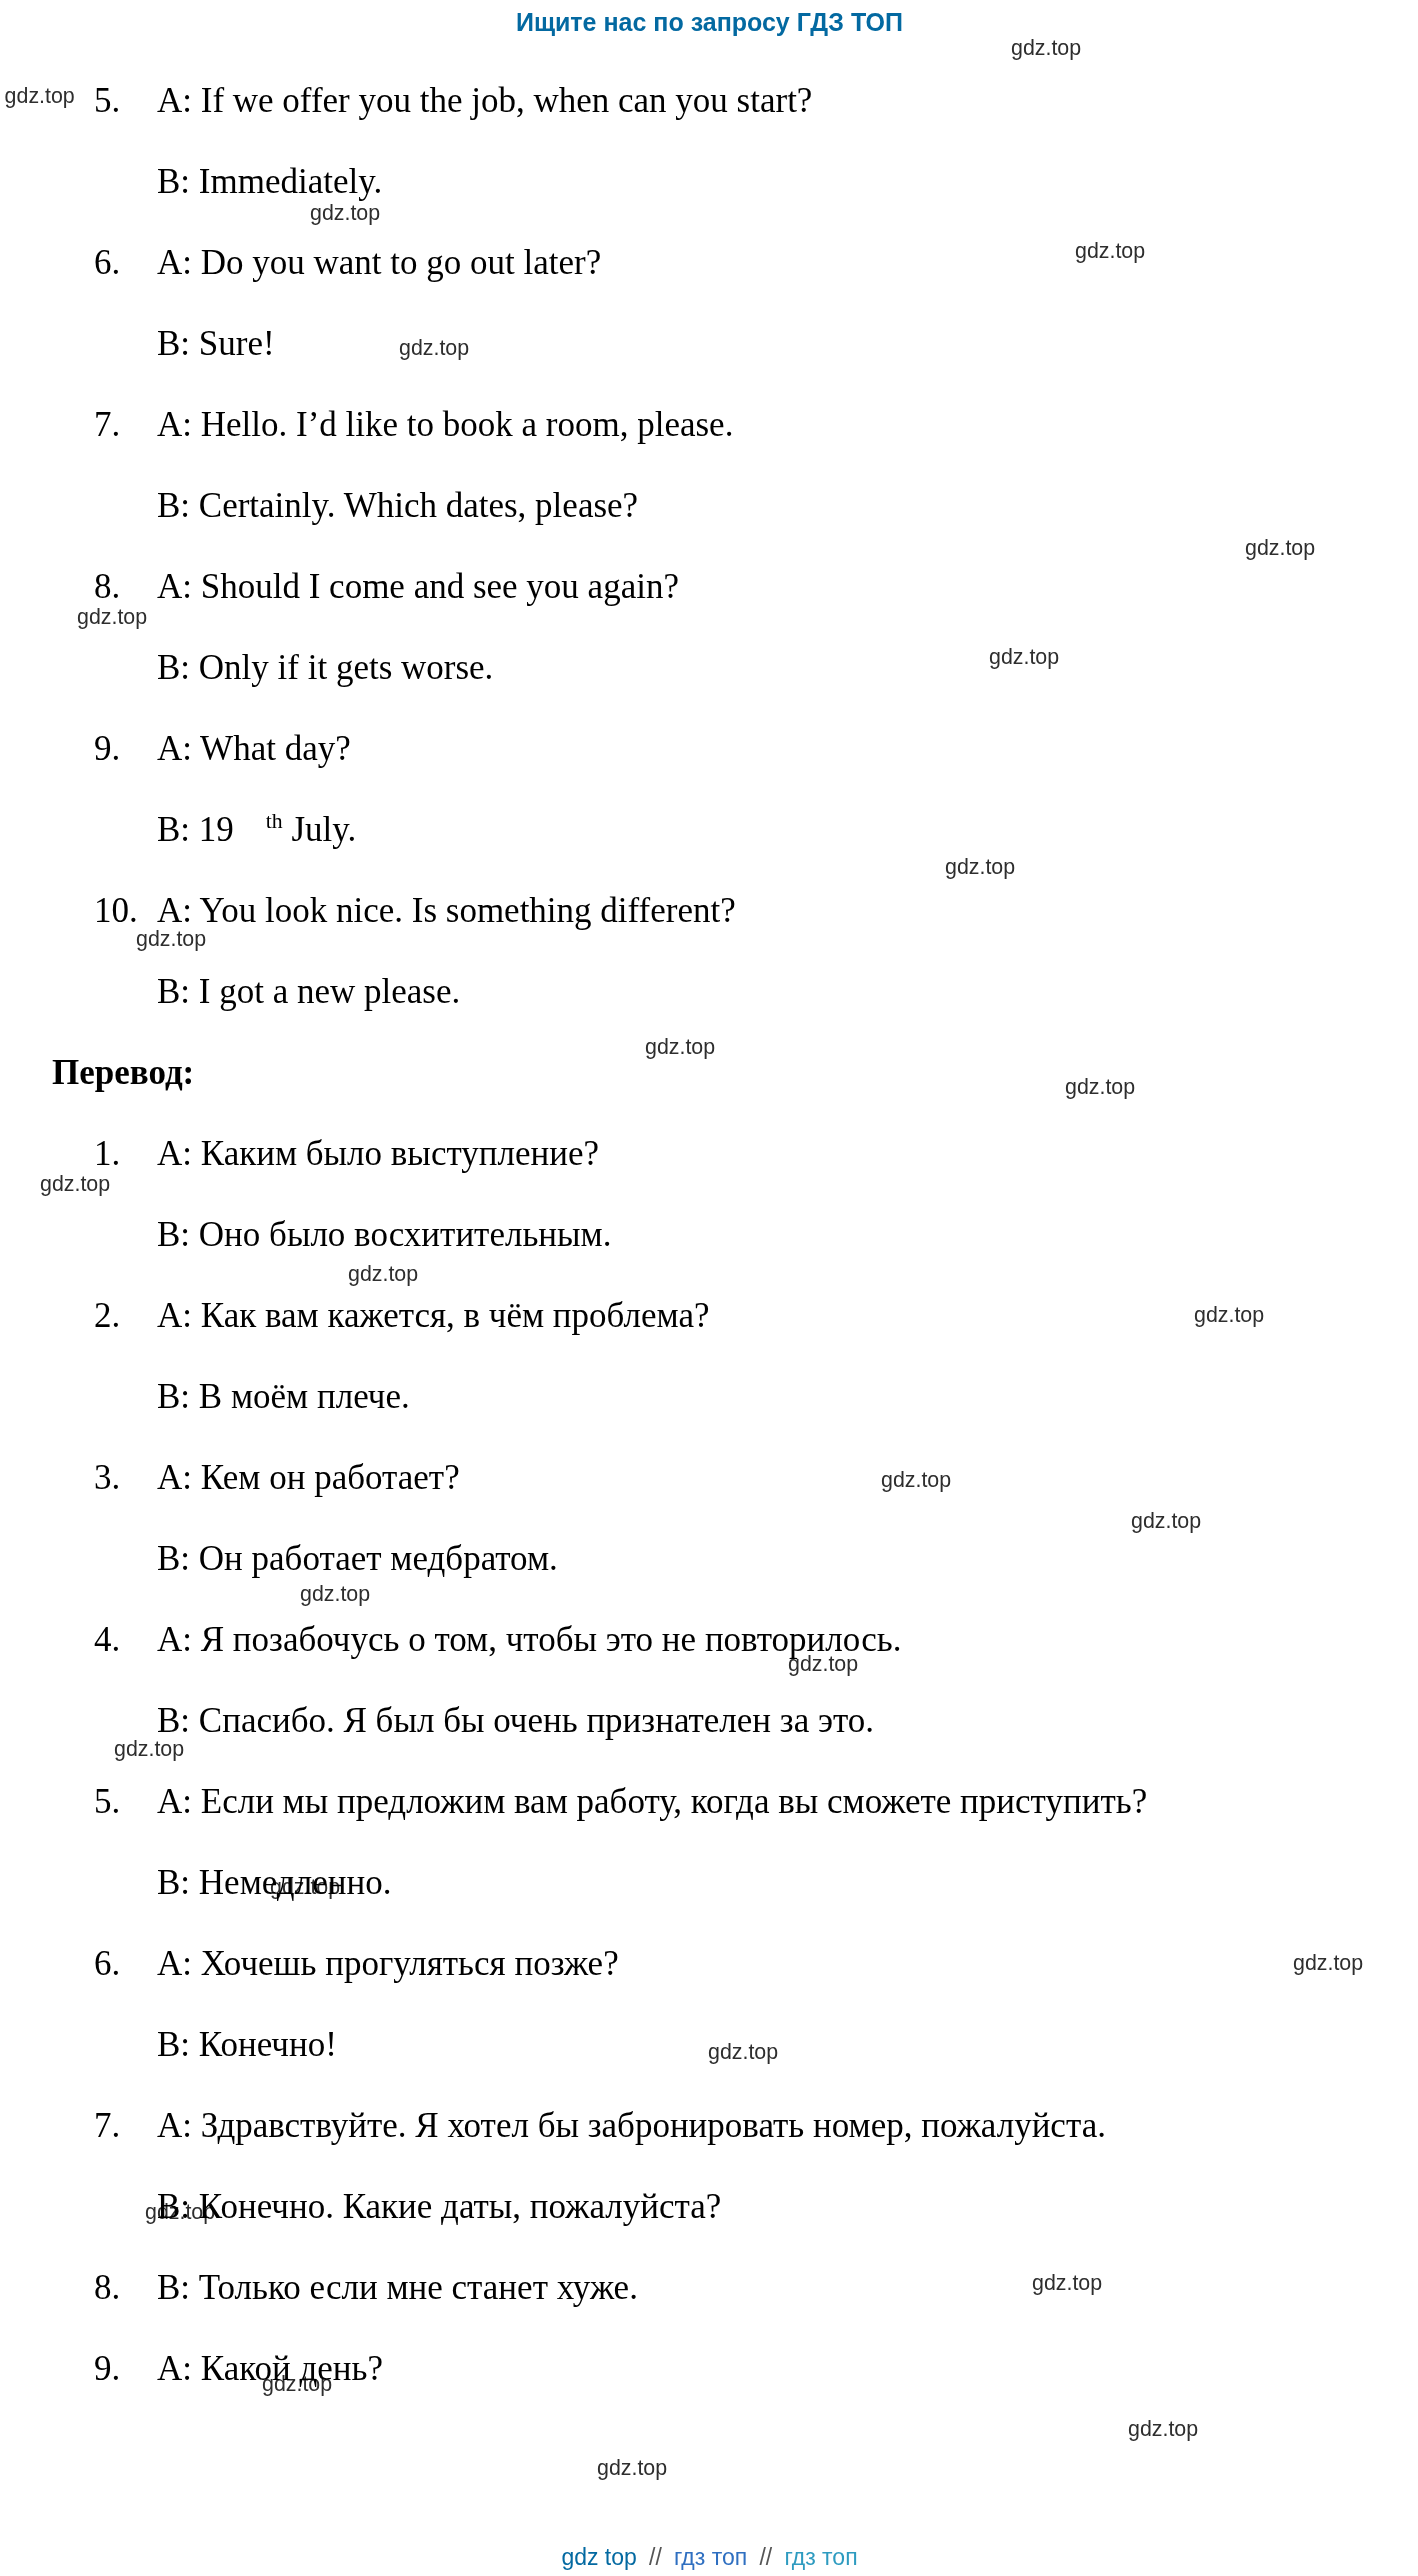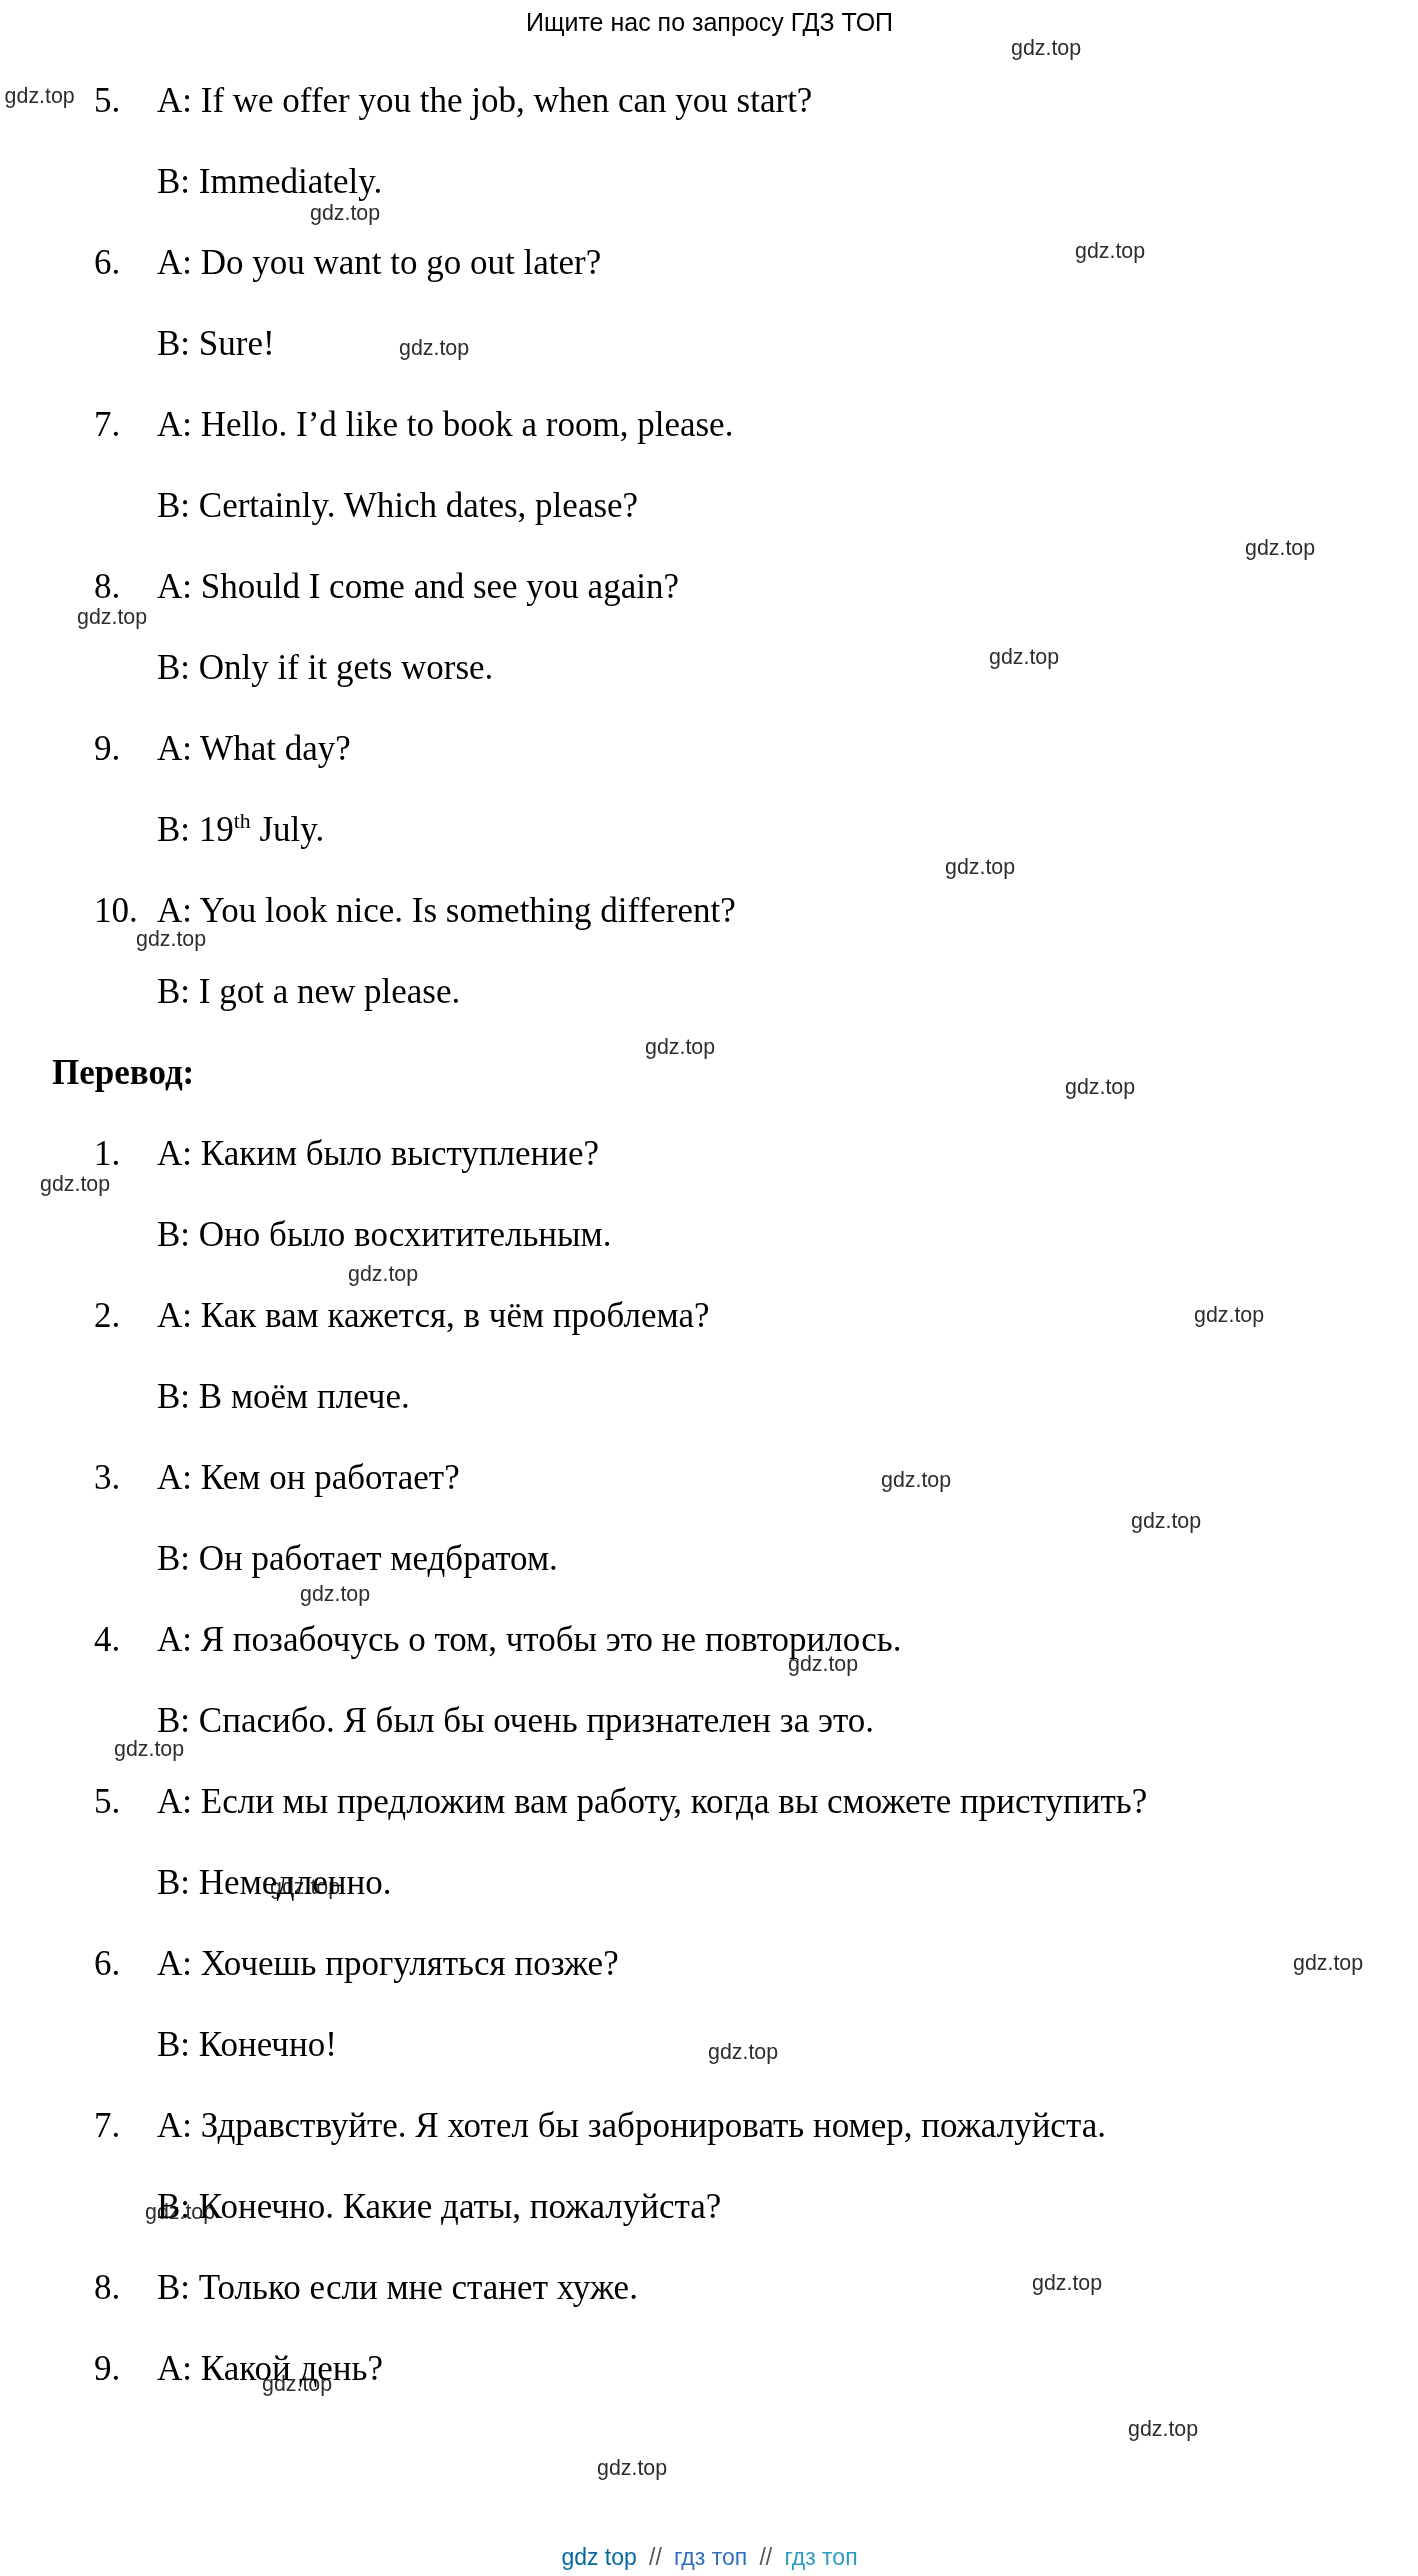--- a/index.html
+++ b/index.html
@@ -40,33 +40,33 @@
     font-size:35px;
     line-height:61px;
     margin:0 0 20px 0;
     padding-left:52px;
     font-weight:bold;
   }
   .underlined{
     text-decoration-thickness:2.3px;
     text-underline-offset:6.9px;
   }
-  sup{font-size:0.62em;vertical-align:super;line-height:0;}
+  sup{font-size:0.62em;vertical-align:super;line-height:0;margin-left:32px;}
   .footer{
     position:absolute;top:2544px;left:0;width:100%;
     text-align:center;
     font-family:"Liberation Sans", sans-serif;
     font-size:23px;
   }
   .footer span{margin:0 6.1px;}
 </style>
 </head>
 <body>
 
-<div class="promo" style="color: #000000;">Ищите нас по запросу ГДЗ ТОП</div>
+<div class="promo" style="color: #0369a1; font-weight: bold;">Ищите нас по запросу ГДЗ ТОП</div>
 
 <div class="watermark-layer">
     <span class="watermark" style="left: 1011px; top: 36px;">gdz.top</span>
     <span class="watermark" style="left: 4.6px; top: 84px;">gdz.top</span>
     <span class="watermark" style="left: 310px; top: 201px;">gdz.top</span>
     <span class="watermark" style="left: 1075px; top: 239px;">gdz.top</span>
     <span class="watermark" style="left: 399px; top: 336px;">gdz.top</span>
     <span class="watermark" style="left: 1245px; top: 536px;">gdz.top</span>
     <span class="watermark" style="left: 77px; top: 605px;">gdz.top</span>
     <span class="watermark" style="left: 989px; top: 645px;">gdz.top</span>

